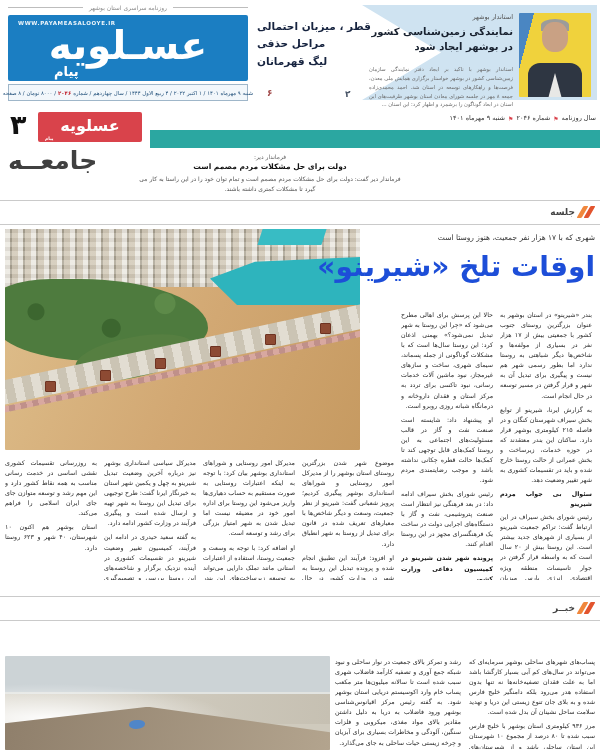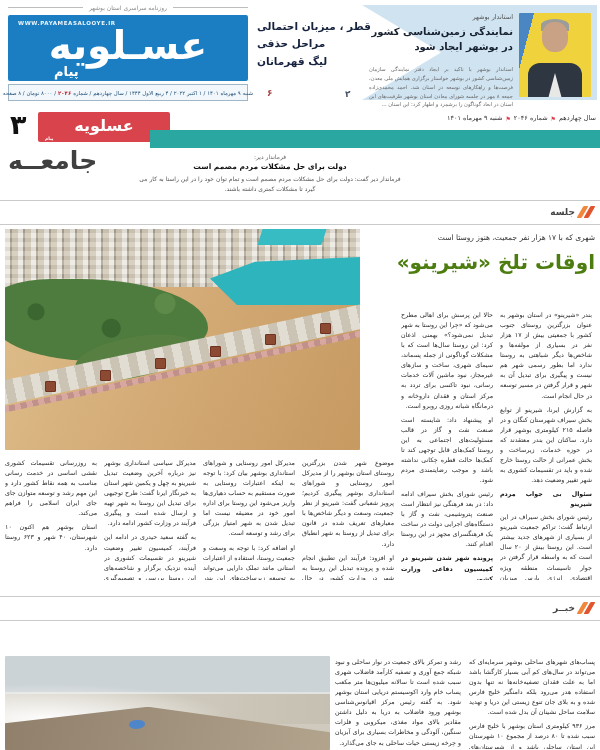--- a/index.html
+++ b/index.html
@@ -41,21 +41,21 @@
   .gp-shirt{position:absolute;bottom:-2px;left:29px;width:14px;height:26px;background:#e8e8e6;
             clip-path:polygon(50% 0,100% 100%,0 100%);}
   .gov-text{flex:1;min-width:0;text-align:right;}
   .gov-kicker{font-size:6.5px;color:#555;margin-bottom:3px;}
   .gov-title{font-size:10px;font-weight:bold;color:#18212f;line-height:1.5;margin-bottom:11px;}
   .gov-body{font-size:5.2px;color:#6a6a6a;line-height:1.7;text-align:justify;}
 
   
   .p3num{position:absolute;top:109px;left:10px;font-size:27px;font-weight:bold;color:#111;}
   .redbox{position:absolute;top:112px;left:38px;width:104px;height:30px;background:#d9434b;
-          border-radius:2px;overflow:hidden;padding-left:28px;}
+          border-radius:2px;overflow:hidden;}
   .rb-main{position:absolute;top:0;right:0;left:0;text-align:center;color:#fff;font-weight:bold;
            font-size:16px;line-height:28px;}
   .rb-sub{position:absolute;bottom:1px;left:7px;color:#fff;font-size:4.5px;font-weight:bold;}
   .tealbar{position:absolute;top:130px;left:150px;right:0;height:18px;background:#2ba7a1;}
   .band-date{position:absolute;top:114px;right:4px;font-size:6.5px;color:#333;display:flex;
              align-items:center;gap:3px;white-space:nowrap;}
   .band-date .flag{color:#d9404a;font-size:6px;}
   .section-name{position:absolute;top:146px;left:8px;font-size:25px;font-weight:bold;color:#404040;}
   .brief{position:absolute;top:153px;left:138px;width:264px;text-align:center;}
   .brief-kicker{font-size:6px;color:#666;margin-bottom:2px;}
@@ -70,21 +70,21 @@
   .sec1{top:203px;right:8px;}
   .sec2{top:599px;right:8px;}
   .chevrons{display:flex;gap:2px;}
   .chv{width:5px;height:12px;transform:skewX(-30deg);border-radius:1px;}
   .chv1{background:#e2542e;}
   .chv2{background:#f0873c;}
   .seclabel .txt{font-size:9px;font-weight:bold;color:#444;}
 
   
   .kicker1{position:absolute;top:233px;right:5px;font-size:7.5px;color:#333;white-space:nowrap;}
-  .headline1{position:absolute;top:250px;right:5px;font-size:20px;font-weight:bold;color:#4d7c0f;
+  .headline1{position:absolute;top:250px;right:5px;font-size:28px;font-weight:bold;color:#1d4ed8;
              white-space:nowrap;}
   .col{position:absolute;width:92px;font-size:6.3px;line-height:1.6;text-align:justify;color:#2a2a2a;
        overflow:hidden;}
   .col p{margin:0 0 4px 0;}
   .col .sub{font-weight:bold;color:#111;margin:1px 0 3px 0;}
   .c1{right:8px;top:310px;height:270px;}
   .c2{right:107px;top:310px;height:270px;}
   .c3{right:206px;top:458px;height:122px;}
   .c4{right:305px;top:458px;height:122px;}
   .c5{right:404px;top:458px;height:122px;}
@@ -182,21 +182,21 @@
     </div>
   </div>
 
   <div class="p3num">۳</div>
   <div class="redbox">
     <div class="rb-main">عسلویه</div>
     <div class="rb-sub">پیام</div>
   </div>
   <div class="tealbar"></div>
   <div class="band-date">
-    <span>سال چهاردهم</span>
+    <span>سال روزنامه</span>
     <span class="flag">⚑</span>
     <span>شماره ۲۰۴۶</span>
     <span class="flag">⚑</span>
     <span>شنبه ۹ مهرماه ۱۴۰۱</span>
   </div>
   <div class="section-name">جامعــه</div>
 
   <div class="brief">
     <div class="brief-kicker">فرماندار دیر:</div>
     <div class="brief-title">دولت برای حل مشکلات مردم مصمم است</div>

